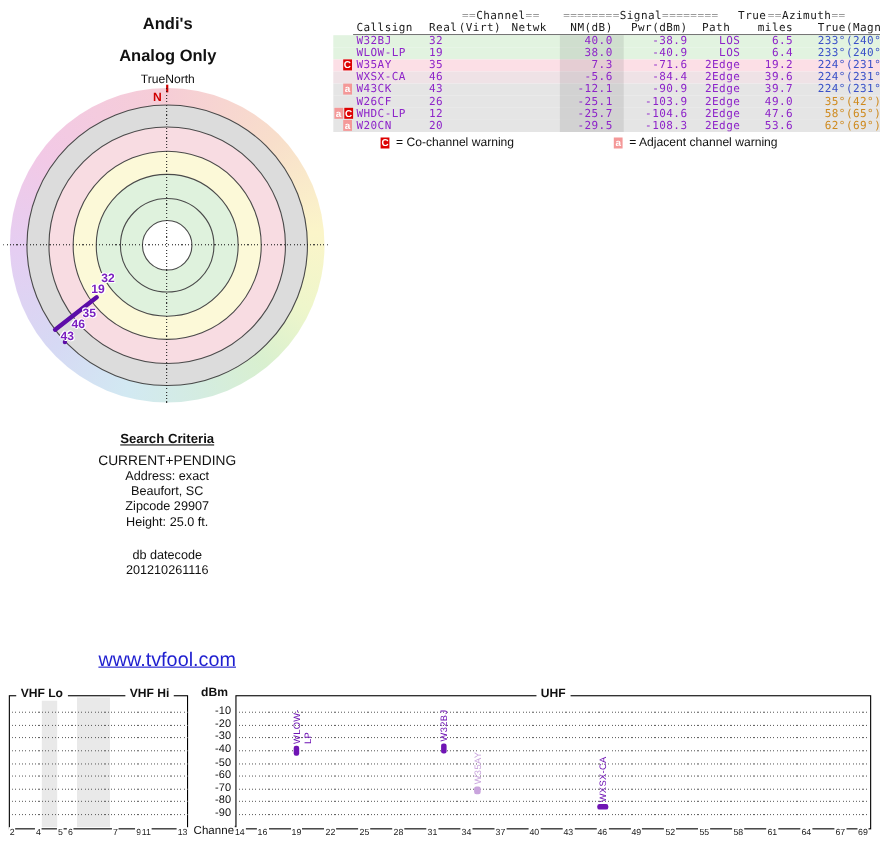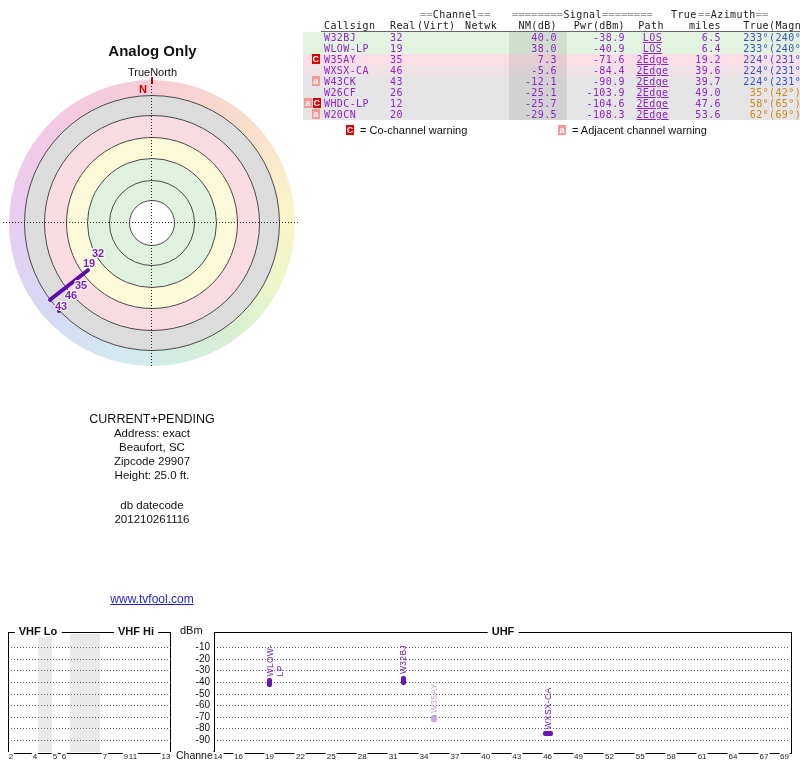--- a/index.html
+++ b/index.html
@@ -40,21 +40,21 @@
            font-family:"DejaVu Sans Mono","Liberation Mono",monospace;
            font-size:10px;letter-spacing:0.4px;}
   .trow,.thead2{display:grid;grid-template-columns:19px 66px 29px 48px 44px 58px 62px 44px 50px 46px 37px;
         height:11px;line-height:11px;white-space:nowrap;}
   .cell{display:block;}
   .c-badge{text-align:right;padding-right:2px;}
   .c-callsign{text-align:left;padding-left:2px;}
   .c-real{text-align:left;padding-left:2px;}
   .c-nm{text-align:right;padding-right:10px;background:rgba(110,110,110,0.16);}
   .c-pwr{text-align:right;padding-right:4px;}
-  .c-path{text-align:center;padding-left:3px;text-decoration:underline;}
+  .c-path{text-align:right;padding-left:3px;}
   .c-miles{text-align:right;padding-right:2px;}
   .c-true{text-align:right;}
   .c-magn{text-align:right;padding-right:8px;}
   .h-nm{text-align:right;padding-right:10px;}
   .h-path{text-align:center;}
   .purple{color:#8e24c9;}
   .az-blue{color:#3a50c8;}
   .az-orange{color:#cf8a1e;}
   .row-green{background:#e2f3e0;}
   .row-pink{background:#fcdfe6;}
@@ -66,21 +66,21 @@
          color:#fff;font:bold 9px "Liberation Sans",sans-serif;margin-left:1px;vertical-align:top;}
   .badge-c{background:#dd0000;}
   .badge-a{background:#f49898;}
   .legend{font-size:11px;font-family:"Liberation Sans",sans-serif;color:#111;}
 
   
   .sc-head{font-weight:bold;font-size:12px;text-decoration:underline;}
   .sc-big{font-size:12.5px;}
   .sc-line{font-size:11.5px;}
 
-  a.tvfool{color:#1f1fd0;font-size:12px;text-decoration:underline;}
+  a.tvfool{color:#1f1fd0;font-size:18px;text-decoration:underline;}
 
   
   .panel{position:absolute;border:1.5px solid #000;background:#fff;}
   .gridline{position:absolute;height:1px;background:repeating-linear-gradient(90deg,#666 0 1px,transparent 1px 3px);}
   .bandlabel{position:absolute;transform:translateX(-50%);background:#fff;padding:0 4px;
              font-weight:bold;font-size:11px;white-space:nowrap;}
   .ytick{position:absolute;width:30px;text-align:right;font-size:10px;}
   .axlabel{position:absolute;font-size:10.5px;}
   .chnum{position:absolute;transform:translateX(-50%);background:#fff;padding:0 1px;
          font-size:8px;color:#222;line-height:9px;}
@@ -89,20 +89,21 @@
   .vlabel{position:absolute;writing-mode:vertical-rl;transform:rotate(180deg);
           font-size:8.5px;line-height:10px;width:10px;color:#6f14b4;letter-spacing:0.3px;}
   .vlabel.muted{color:#c9a4dd;}
   .grayband{position:absolute;background:#e9e9e9;}
 </style>
 </head>
 <body>
 
 <div id="page">
 
+  <div class="abs ctr title" style="left:60px;top:13px;width:185px;">Andi's</div>
   <div class="abs ctr title" style="left:60px;top:42px;width:185px;">Analog Only</div>
   <div class="abs ctr truenorth" style="left:60px;top:66px;width:185px;">TrueNorth</div>
 
   <div id="radar">
     <div id="rim" class="ring"></div>
     <div id="ring-gray" class="ring outline"></div>
     <div id="ring-pink" class="ring outline"></div>
     <div id="ring-yellow" class="ring outline"></div>
     <div id="ring-green1" class="ring outline"></div>
     <div id="ring-green2" class="ring outline"></div>
@@ -250,20 +251,23 @@
           <span class="cell c-magn az-orange">(69°)</span>
         </div>
       </div>
   </div>
 
   <span class="abs badge badge-c" style="left:345px;top:125px;">C</span>
   <span class="abs legend" style="left:360px;top:124px;">= Co-channel warning</span>
   <span class="abs badge badge-a" style="left:557px;top:125px;">a</span>
   <span class="abs legend" style="left:572px;top:124px;">= Adjacent channel warning</span>
 
+  <div class="abs ctr" style="left:40px;top:390px;width:224px;">
+    <span class="sc-head">Search Criteria</span>
+  </div>
   <div class="abs ctr sc-big" style="left:40px;top:412px;width:224px;">CURRENT+PENDING</div>
   <div class="abs ctr sc-line" style="left:40px;top:427px;width:224px;">Address: exact</div>
   <div class="abs ctr sc-line" style="left:40px;top:441px;width:224px;">Beaufort, SC</div>
   <div class="abs ctr sc-line" style="left:40px;top:455px;width:224px;">Zipcode 29907</div>
   <div class="abs ctr sc-line" style="left:40px;top:469px;width:224px;">Height: 25.0 ft.</div>
   <div class="abs ctr sc-line" style="left:40px;top:499px;width:224px;">db datecode</div>
   <div class="abs ctr sc-line" style="left:40px;top:513px;width:224px;">201210261116</div>
 
   <div class="abs ctr" style="left:57px;top:589px;width:190px;">
     <a href="#" class="tvfool">www.tvfool.com</a>
@@ -271,21 +275,21 @@
 
   <div class="panel" style="left:8px;top:632px;width:161px;height:120px;"></div>
   <div class="panel" style="left:214px;top:632px;width:576px;height:120px;"></div>
   <div class="grayband" style="left:38px;top:634px;width:14px;height:118px;"></div>
   <div class="grayband" style="left:70px;top:634px;width:30px;height:118px;"></div>
 
   <span class="bandlabel" style="left:38px;top:625px;">VHF Lo</span>
   <span class="bandlabel" style="left:136px;top:625px;">VHF Hi</span>
   <span class="bandlabel" style="left:503px;top:625px;">UHF</span>
 
-  <span class="abs" style="left:180px;top:624px;width:30px;text-align:left;font-size:11px;">dBm</span>
+  <span class="abs" style="left:180px;top:624px;width:30px;text-align:center;font-size:11px;font-weight:bold;">dBm</span>
   <span class="axlabel" style="left:176px;top:749px;">Channel</span>
 
   <div id="chart-dynamic">
       <div class="gridline" style="left: 10.5px; top: 647px; width: 160px;"></div>
       <div class="gridline" style="left: 216.5px; top: 647px; width: 572px;"></div>
       <span class="ytick" style="left: 180px; top: 641px;">-10</span>
       <div class="gridline" style="left: 10.5px; top: 658.625px; width: 160px;"></div>
       <div class="gridline" style="left: 216.5px; top: 658.625px; width: 572px;"></div>
       <span class="ytick" style="left: 180px; top: 652.625px;">-20</span>
       <div class="gridline" style="left: 10.5px; top: 670.25px; width: 160px;"></div>

